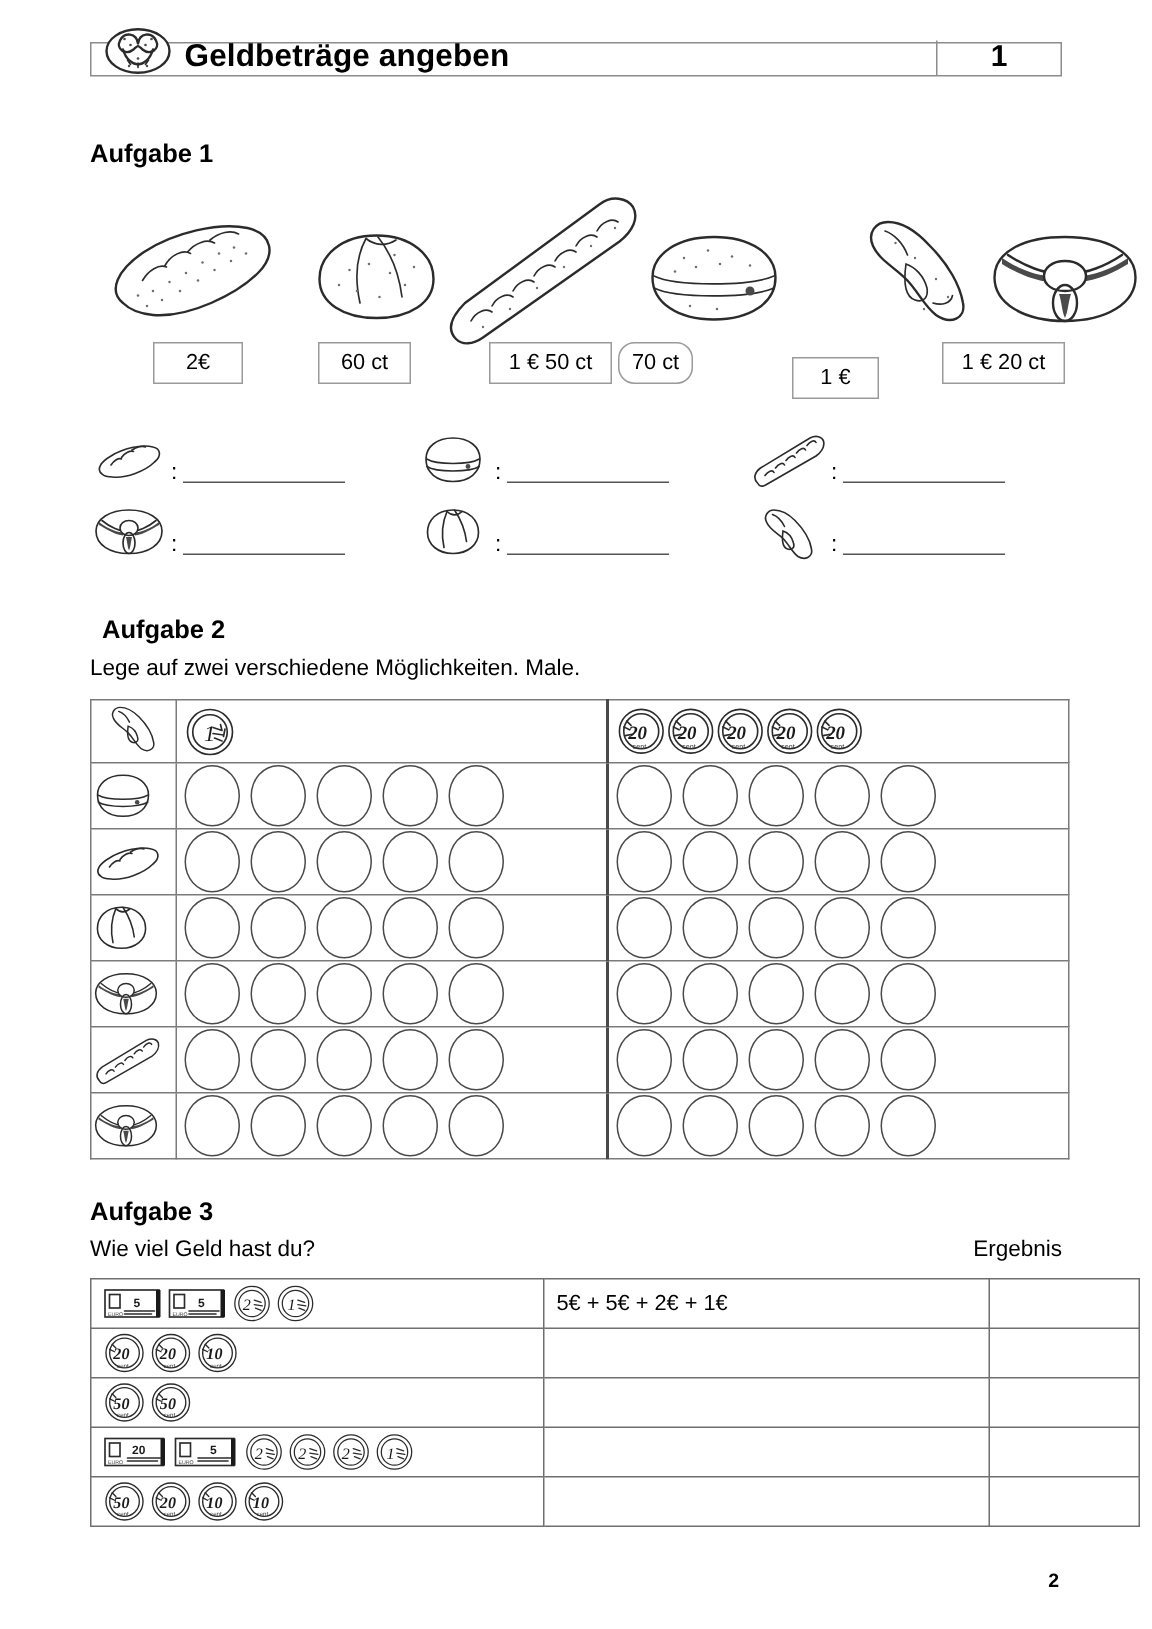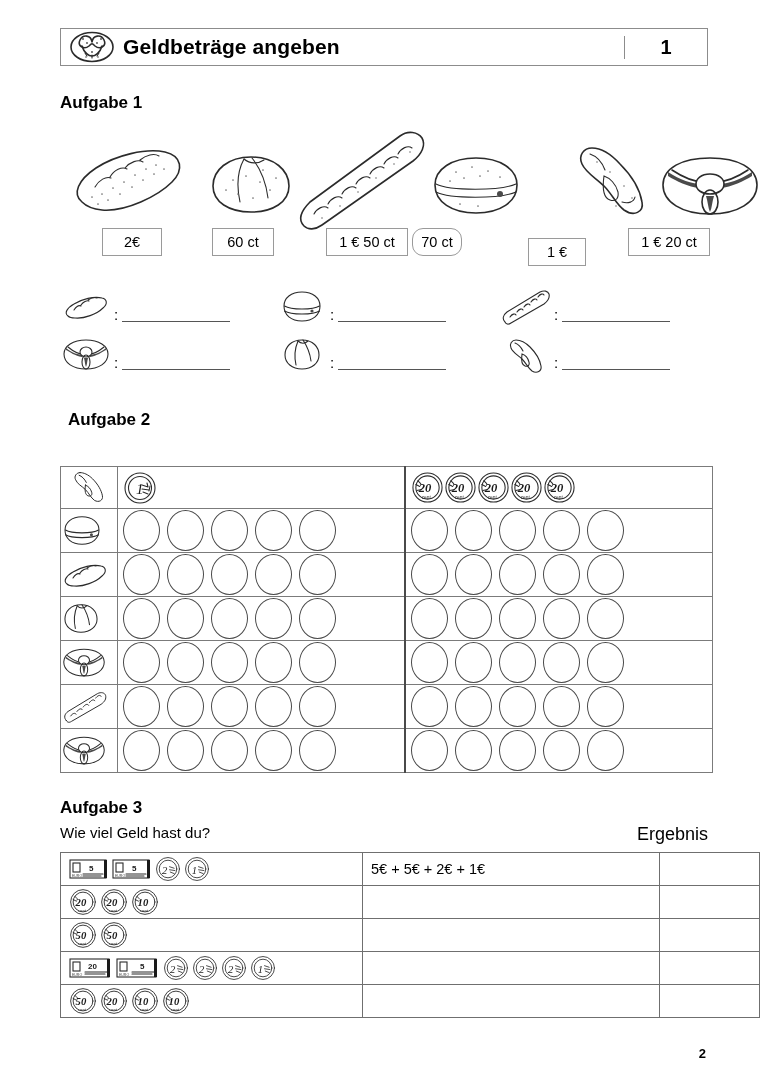--- a/index.html
+++ b/index.html
@@ -4,22 +4,22 @@
 <style>
   html,body{margin:0;padding:0;background:#fff;}
   body{
     width:768px;height:1086px;position:relative;overflow:hidden;
     font-family:"Liberation Sans","DejaVu Sans",sans-serif;color:#000;
   }
   .page{position:absolute;left:0;top:0;width:768px;height:1086px;}
 
   
   .hdr{
-    position:absolute;left:60px;top:28px;width:648px;height:38px;
-    border:1px solid #8c8c8c;display:flex;align-items:center;box-sizing:border-box;
+    position:absolute;left:60px;top:28px;width:648px;height:23px;
+    border:1px solid #8c8c8c;display:flex;align-items:flex-end;box-sizing:border-box;
   }
   .hdr-logo{width:62px;display:flex;align-items:center;justify-content:center;}
   .hdr-title{flex:1;display:flex;align-items:center;font-size:21px;font-weight:bold;letter-spacing:.1px;}
   .hdr-num{width:82px;border-left:1px solid #8c8c8c;display:flex;align-items:center;justify-content:center;
            font-size:20px;font-weight:bold;}
 
   
   .task-title{position:absolute;font-size:17px;font-weight:bold;}
   .task-sub{position:absolute;font-size:15px;}
 
@@ -43,21 +43,21 @@
   .t2 td{border:1px solid #7b7b7b;padding:0;height:43px;vertical-align:middle;}
   .t2 .c-icon{width:56px;text-align:center;}
   .t2 .c-left{width:286px;}
   .t2 .c-right{width:306px;border-left:2.4px solid #4a4a4a;}
   .t2 tr:first-child td{height:41px;}
   .cellflex{display:flex;align-items:center;padding-left:5px;height:43px;}
   .circ{width:37px;height:41px;border:1.3px solid #4a4a4a;border-radius:50%;margin-right:7px;box-sizing:border-box;}
   .coinrow{display:flex;align-items:center;padding-left:5px;height:41px;}
 
   
-  .erg{position:absolute;right:60px;top:824px;font-size:18px;}
+  .erg{position:absolute;right:60px;top:824px;font-size:15px;}
   .t3{position:absolute;left:60px;top:852px;width:648px;border-collapse:collapse;table-layout:fixed;}
   .t3 td{border:1px solid #6f6f6f;height:32px;padding:0 8px;vertical-align:middle;font-size:14.5px;}
   .t3 .c3a{width:285px;}
   .t3 .c3b{width:280px;}
   .t3 .c3c{width:83px;}
   .moneyrow{display:flex;align-items:center;gap:3px;height:30px;}
 
   
   .foot{position:absolute;left:60px;top:1044px;font-size:7.5px;color:#3a3a3a;line-height:1.5;}
   .pageno{position:absolute;right:62px;top:1046px;font-size:13px;font-weight:bold;}
@@ -282,20 +282,21 @@
           <path class="ln-t" d="M9 7 C12 8 15 11 17 15"></path>
           <path class="ln-t" d="M16 18 C19 19 22 22 23 26 C24 29 22 31 19 30 C16 29 15 25 16 18 Z"></path>
         </svg>
       </span>
       <span class="ans-colon">:</span>
       <span class="ans-line"></span>
     </div>
   </div>
 
   <div class="task-title" style="left:68px;top:410px;">Aufgabe 2</div>
+  <div class="task-sub" style="left:60px;top:437px;">Lege auf zwei verschiedene Möglichkeiten. Male.</div>
 
   <table class="t2">
     <tbody>
         <tr>
       <td class="c-icon">
         <span style="display:inline-block">
           <svg width="36" height="34" viewBox="0 0 40 38">
             <path class="ln-t fillw" d="M10 4 C6 4 3 8 5 12 C7 17 12 19 16 23 C20 27 22 32 26 35 C31 38 36 35 35 30 C34 24 30 17 24 11 C19 6 14 4 10 4 Z"></path>
             <path class="ln-t" d="M9 7 C12 8 15 11 17 15"></path>
             <path class="ln-t" d="M16 18 C19 19 22 22 23 26 C24 29 22 31 19 30 C16 29 15 25 16 18 Z"></path>

